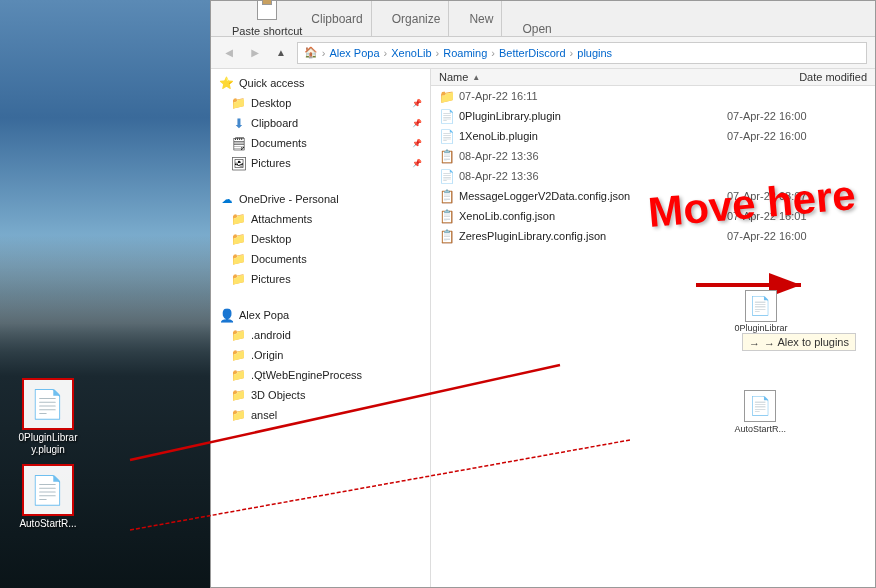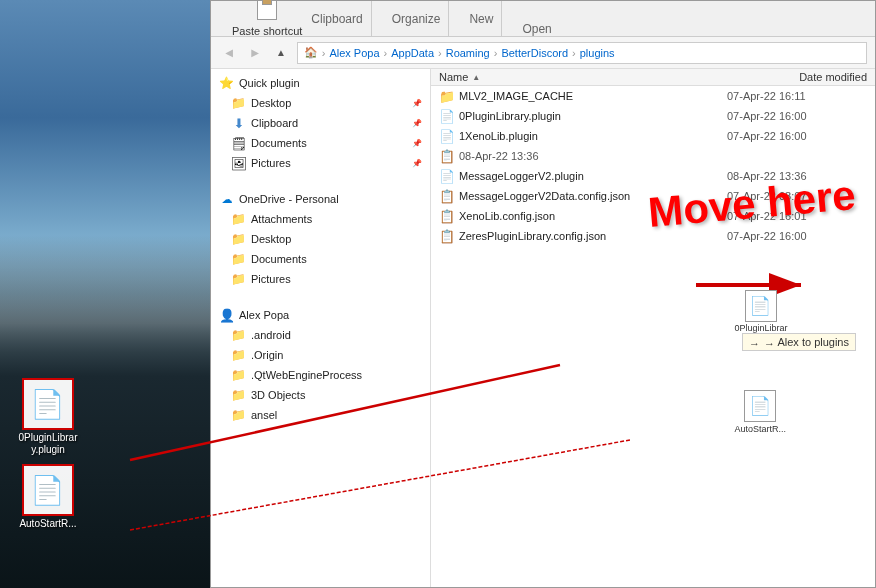--- a/index.html
+++ b/index.html
@@ -232,37 +232,37 @@
 
   <div class="address-bar">
     <div class="nav-btn disabled">◀</div>
     <div class="nav-btn disabled">▶</div>
     <div class="nav-btn">▲</div>
     <div class="address-path">
       <span style="color:#666;font-size:11px;">🏠</span>
       <span class="breadcrumb-sep">›</span>
       <span class="breadcrumb-item">Alex Popa</span>
       <span class="breadcrumb-sep">›</span>
-      <span class="breadcrumb-item">AppData</span>
+      <span class="breadcrumb-item">XenoLib</span>
       <span class="breadcrumb-sep">›</span>
       <span class="breadcrumb-item">Roaming</span>
       <span class="breadcrumb-sep">›</span>
       <span class="breadcrumb-item">BetterDiscord</span>
       <span class="breadcrumb-sep">›</span>
       <span class="breadcrumb-item">plugins</span>
     </div>
   </div>
 
   <div class="main-area">
 
     <div class="sidebar">
 
       <div class="sidebar-item">
         <div class="sidebar-icon">⭐</div>
-        <span class="sidebar-label">Quick plugin</span>
+        <span class="sidebar-label">Quick access</span>
       </div>
       <div class="sidebar-item" style="padding-left:20px;">
         <div class="sidebar-icon folder-yellow">📁</div>
         <span class="sidebar-label">Desktop</span>
         <span class="pin-icon">📌</span>
       </div>
       <div class="sidebar-item" style="padding-left:20px;">
         <div class="sidebar-icon" style="color:#4488cc;font-size:13px;">⬇</div>
         <span class="sidebar-label">Clipboard</span>
         <span class="pin-icon">📌</span>
@@ -333,40 +333,38 @@
       <div class="file-pane-header">
         <div class="col-name">
           <span>Name</span>
           <span class="sort-arrow">▲</span>
         </div>
         <div class="col-date">Date modified</div>
       </div>
       <div class="file-list" id="file-list">
           <div class="file-row">
       <div class="file-icon">📁</div>
-      <div class="file-name">MLV2_IMAGE_CACHE</div>
       <div class="file-date">07-Apr-22 16:11</div>
     </div>
           <div class="file-row">
       <div class="file-icon">📄</div>
       <div class="file-name">0PluginLibrary.plugin</div>
       <div class="file-date">07-Apr-22 16:00</div>
     </div>
           <div class="file-row">
       <div class="file-icon">📄</div>
       <div class="file-name">1XenoLib.plugin</div>
       <div class="file-date">07-Apr-22 16:00</div>
     </div>
           <div class="file-row">
       <div class="file-icon">📋</div>
       <div class="file-date">08-Apr-22 13:36</div>
     </div>
           <div class="file-row">
       <div class="file-icon">📄</div>
-      <div class="file-name">MessageLoggerV2.plugin</div>
       <div class="file-date">08-Apr-22 13:36</div>
     </div>
           <div class="file-row">
       <div class="file-icon">📋</div>
       <div class="file-name">MessageLoggerV2Data.config.json</div>
       <div class="file-date">07-Apr-22 08:07</div>
     </div>
           <div class="file-row">
       <div class="file-icon">📋</div>
       <div class="file-name">XenoLib.config.json</div>

